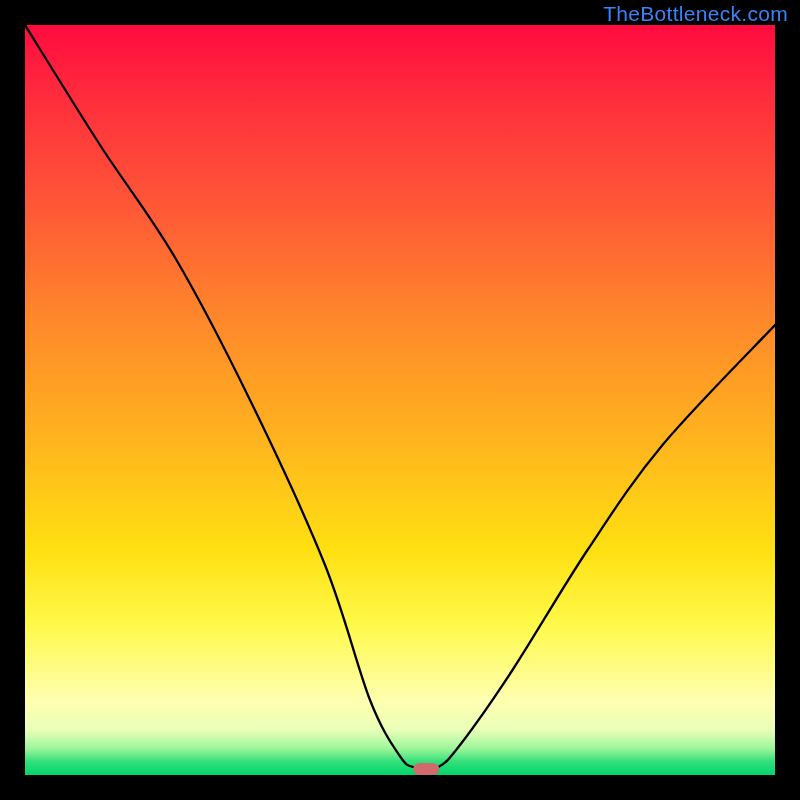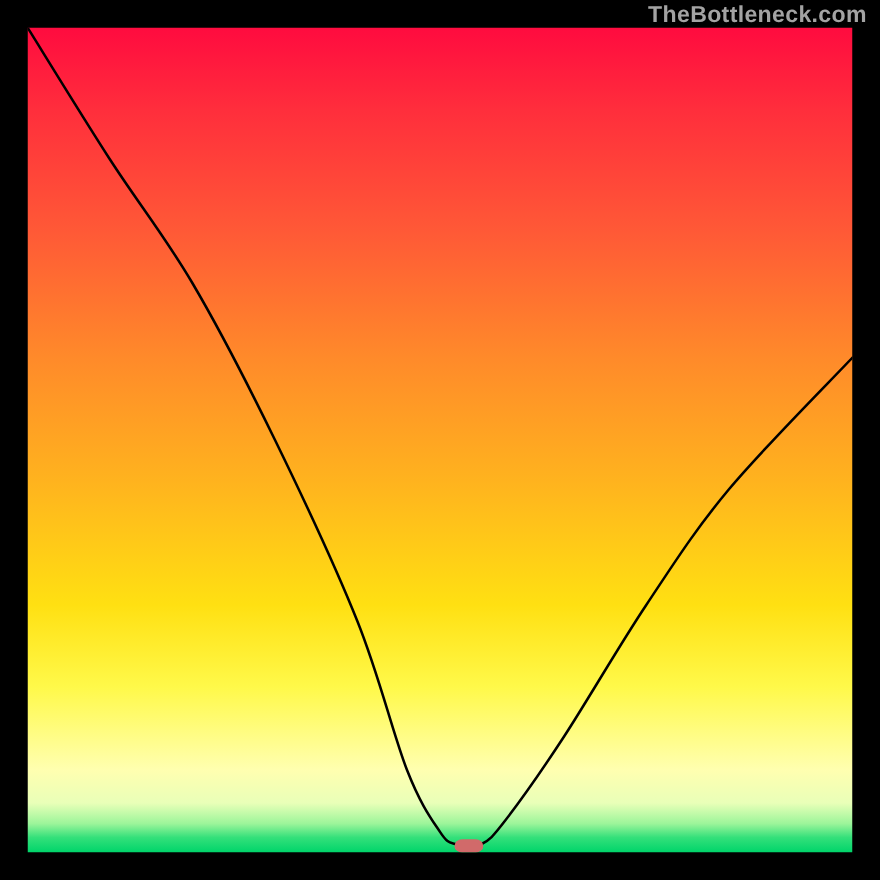--- a/index.html
+++ b/index.html
@@ -14,23 +14,23 @@
   .frame {
     position: relative;
     width: 800px;
     height: 800px;
     background: #000;
   }
   .watermark {
     position: absolute;
     top: 2px;
     right: 12px;
-    color: #a3a3a3;
+    color: #3b82f6;
     font-size: 21px;
-    font-weight: 700;
+    font-weight: 400;
     letter-spacing: 0.3px;
     z-index: 10;
     user-select: none;
   }
   .plot-area {
     position: absolute;
     left: 25px;
     top: 25px;
     width: 750px;
     height: 750px;

